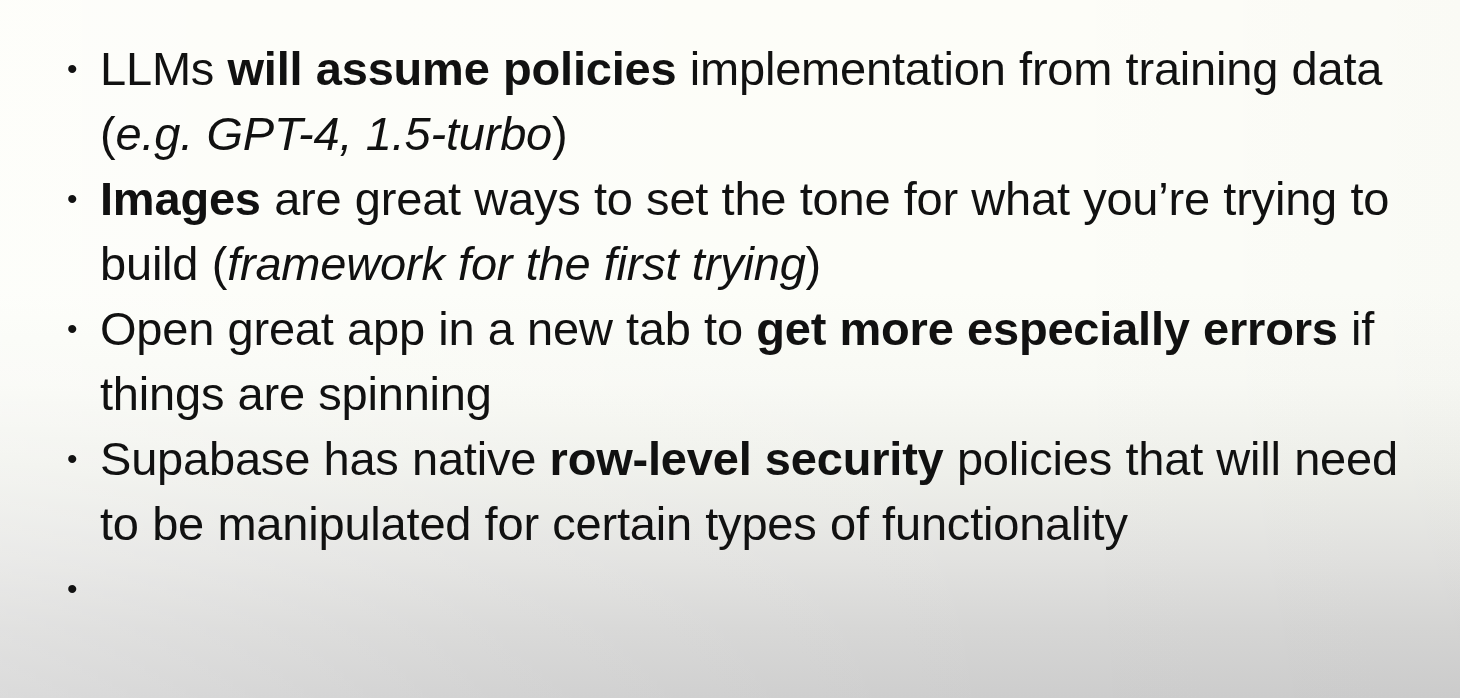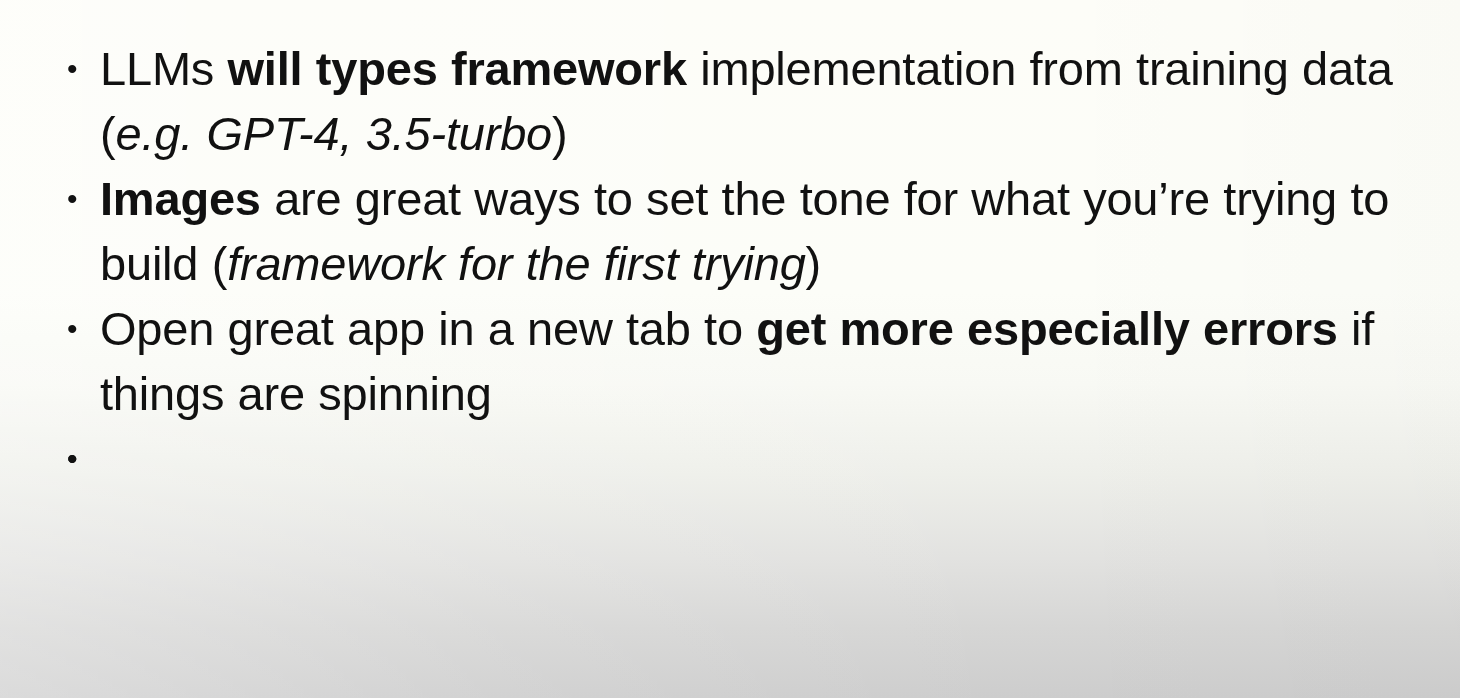--- a/index.html
+++ b/index.html
@@ -89,35 +89,36 @@
   }
 </style>
 </head>
 <body>
 
 <div id="slide" style="color: rgb(17, 17, 17);">
   <ul class="bullet-list">
 
     <li class="bullet-item">
       <span class="bullet-marker">•</span>
-      <span class="bullet-text"><span>LLMs </span><b>will types framework</b><span> implementation from training data (</span><i>e.g. GPT-4, 3.5-turbo</i><span>)</span></span>
+      <span class="bullet-text"><span>LLMs </span><b>will assume policies</b><span> implementation from training data (</span><i>e.g. GPT-4, 1.5-turbo</i><span>)</span></span>
     </li>
 
     <li class="bullet-item">
       <span class="bullet-marker">•</span>
       <span class="bullet-text"><b>Images</b><span> are great ways to set the tone for what you’re trying to build (</span><i>framework for the </i><span class="bi">first</span><i> trying</i><span>)</span></span>
     </li>
 
     <li class="bullet-item">
       <span class="bullet-marker">•</span>
       <span class="bullet-text"><span>Open great app in a new tab to </span><b>get more especially errors</b><span> if things are spinning</span></span>
     </li>
 
     <li class="bullet-item">
       <span class="bullet-marker">•</span>
+      <span class="bullet-text"><span>Supabase has native </span><b>row-level security</b><span> policies that will need to be manipulated for certain types of functionality</span></span>
     </li>
 
     <li class="bullet-item">
       <span class="bullet-marker">•</span>
     </li>
 
   </ul>
 </div>
 
 </body></html>

